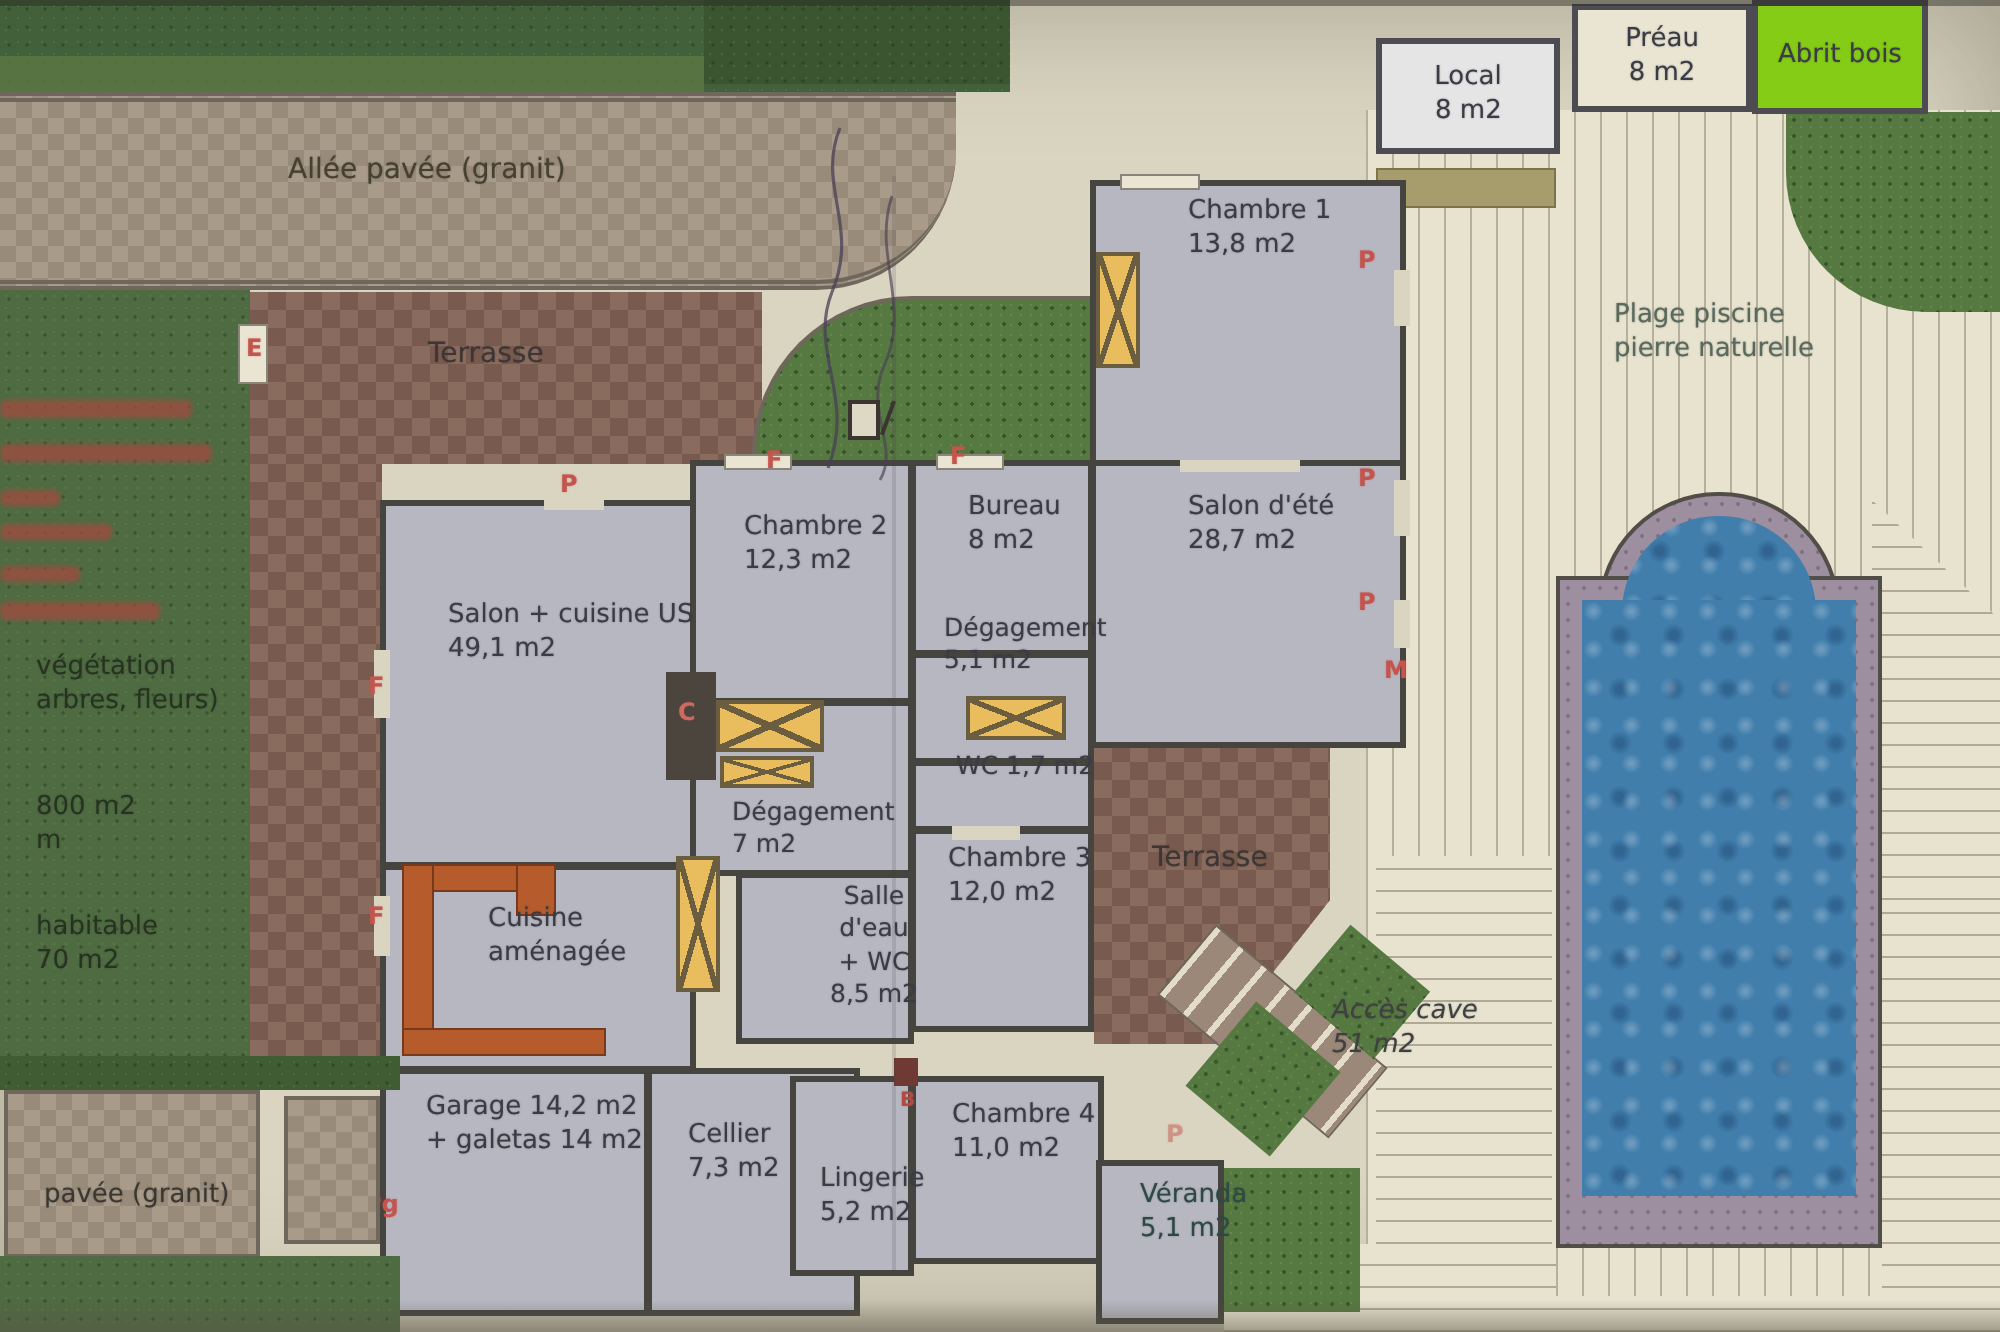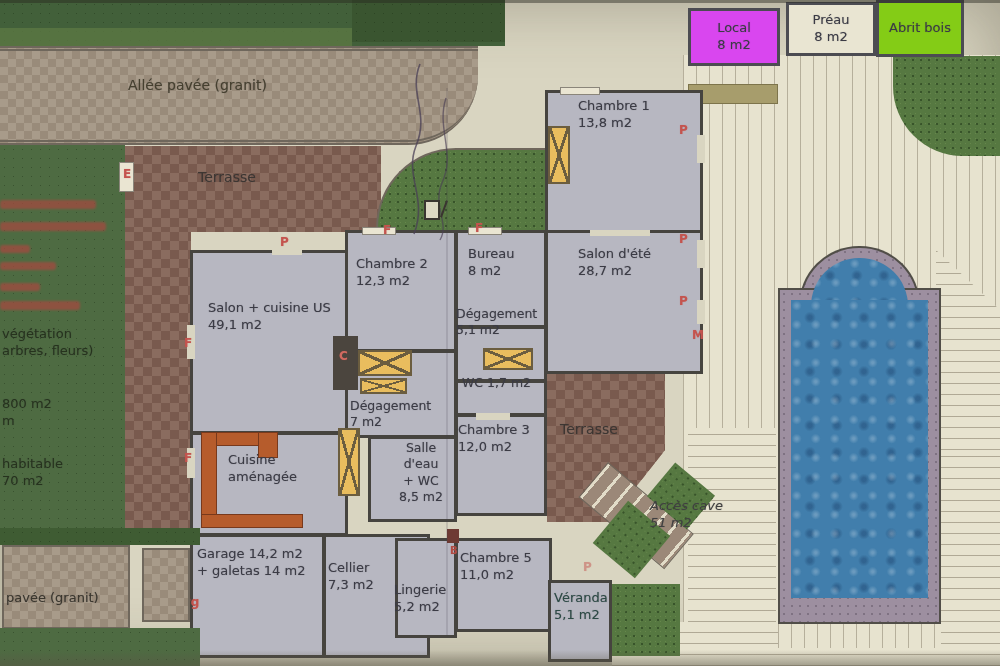--- a/index.html
+++ b/index.html
@@ -1,21 +1,21 @@
 <!DOCTYPE html>
 <html><head>
 <meta charset="utf-8">
 <style>
   html,body{margin:0;padding:0;background:#c9c4b0;}
   .plan{position:relative;width:1000px;height:666px;margin:0 auto;background:#d9d5c1;overflow:hidden;
         font-family:"DejaVu Sans","Liberation Sans",sans-serif;
         box-shadow:inset 0 0 70px rgba(60,55,40,.35);}
   .abs{position:absolute;box-sizing:border-box;}
   .lbl{position:absolute;white-space:pre-line;color:#3b3b45;font-size:13px;line-height:1.3;
-       text-shadow:0 0 1px rgba(59,59,69,.45);}
+       text-shadow:0 0 1px rgba(59,59,69,.45);margin-left:16px;}
   .mark{position:absolute;color:#c4544e;font-weight:bold;font-size:12px;line-height:1;
         text-shadow:0 0 1px rgba(196,84,78,.5);}
   .room{position:absolute;box-sizing:border-box;background:#b7b7c1;border:3px solid #46443f;}
   .gap{position:absolute;background:#d9d5c1;}
   .sill{position:absolute;background:#eae5d2;border:1px solid #8a857a;box-sizing:border-box;}
   .cobble{background-color:#a89b8a;
     background-image:conic-gradient(#998b7a 0 25%,transparent 25% 50%,#998b7a 50% 75%,transparent 75%);
     background-size:16px 16px;}
   .tercheck{background-color:#8a6c5f;
     background-image:conic-gradient(#795a4e 0 25%,transparent 25% 50%,#795a4e 50% 75%,transparent 75%);
@@ -61,27 +61,29 @@
   <div class="lbl" style="left:128px;top:76px;font-size:14px;color:#46402f;">Allée pavée (granit)</div>
 
   <div class="abs vstripes" style="left:683px;top:55px;width:317px;height:567px;"></div>
   <div class="abs" style="left:688px;top:84px;width:90px;height:20px;background:#a79d6c;border:1px solid #7d744b;"></div>
   <div class="abs bush" style="left:893px;top:56px;width:107px;height:100px;border-radius:0 0 0 70px;"></div>
   <div class="abs hstripes" style="left:936px;top:250px;width:64px;height:200px;clip-path:polygon(0 0,100% 30%,100% 100%,0 100%);"></div>
   <div class="abs hstripes" style="left:688px;top:428px;width:88px;height:194px;"></div>
   <div class="abs hstripes" style="left:941px;top:450px;width:59px;height:172px;"></div>
   <div class="abs hstripes" style="left:612px;top:622px;width:388px;height:44px;"></div>
   <div class="abs vstripes" style="left:778px;top:622px;width:163px;height:26px;"></div>
+  <div class="lbl" style="left:791px;top:150px;color:#59695c;">Plage piscine
+pierre naturelle</div>
 
   <div class="coping" style="left:799px;top:246px;width:121px;height:64px;border-radius:60px 60px 0 0;border-bottom:none;"></div>
   <div class="coping" style="left:778px;top:288px;width:163px;height:336px;"></div>
   <div class="water" style="left:811px;top:258px;width:97px;height:62px;border-radius:48px 48px 0 0;"></div>
   <div class="water" style="left:791px;top:300px;width:137px;height:298px;"></div>
 
-  <div class="box" style="left:688px;top:8px;width:92px;height:58px;background:#d946ef;">
+  <div class="box" style="left:688px;top:19px;width:92px;height:58px;background:#e5e5e5;text-align:right;">
     <span class="lbl-in">Local
 8 m2</span>
   </div>
   <div class="box" style="left:786px;top:2px;width:90px;height:54px;background:#e9e5d2;">
     <span class="lbl-in">Préau
 8 m2</span>
   </div>
   <div class="box" style="left:876px;top:0;width:88px;height:57px;background:#84cc16;">
     <span class="lbl-in">Abrit bois</span>
   </div>
@@ -182,21 +184,21 @@
   <div class="lbl" style="left:390px;top:440px;width:62px;text-align:center;font-size:12.5px;">Salle
 d'eau
 + WC
 8,5 m2</div>
   <div class="lbl" style="left:197px;top:546px;">Garage 14,2 m2
 + galetas 14 m2</div>
   <div class="lbl" style="left:328px;top:560px;">Cellier
 7,3 m2</div>
   <div class="lbl" style="left:394px;top:582px;">Lingerie
 5,2 m2</div>
-  <div class="lbl" style="left:460px;top:550px;">Chambre 5
+  <div class="lbl" style="left:460px;top:550px;">Chambre 4
 11,0 m2</div>
   <div class="lbl" style="left:554px;top:590px;color:#2c4a45;">Véranda
 5,1 m2</div>
 
   <div class="mark" style="left:280px;top:236px;">P</div>
   <div class="mark" style="left:383px;top:224px;">F</div>
   <div class="mark" style="left:475px;top:222px;">F</div>
   <div class="mark" style="left:679px;top:124px;">P</div>
   <div class="mark" style="left:679px;top:233px;">P</div>
   <div class="mark" style="left:679px;top:295px;">P</div>

